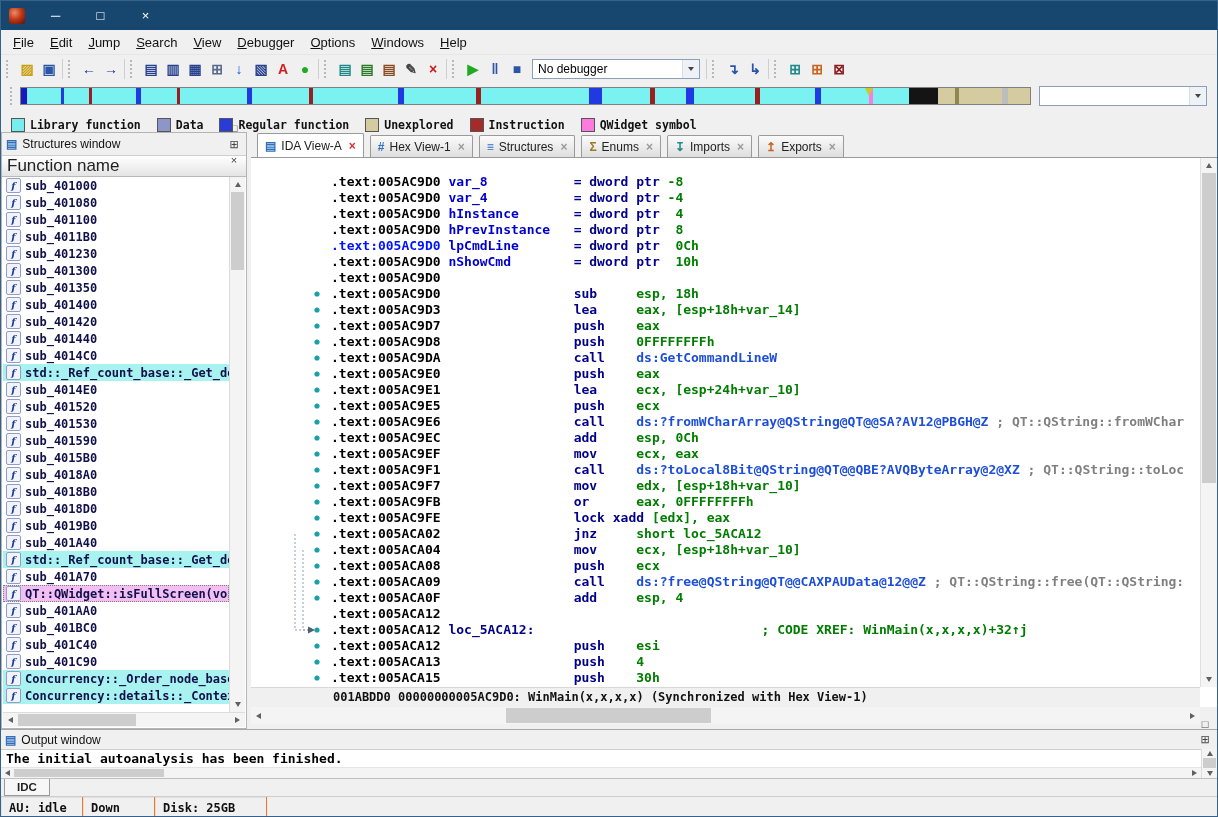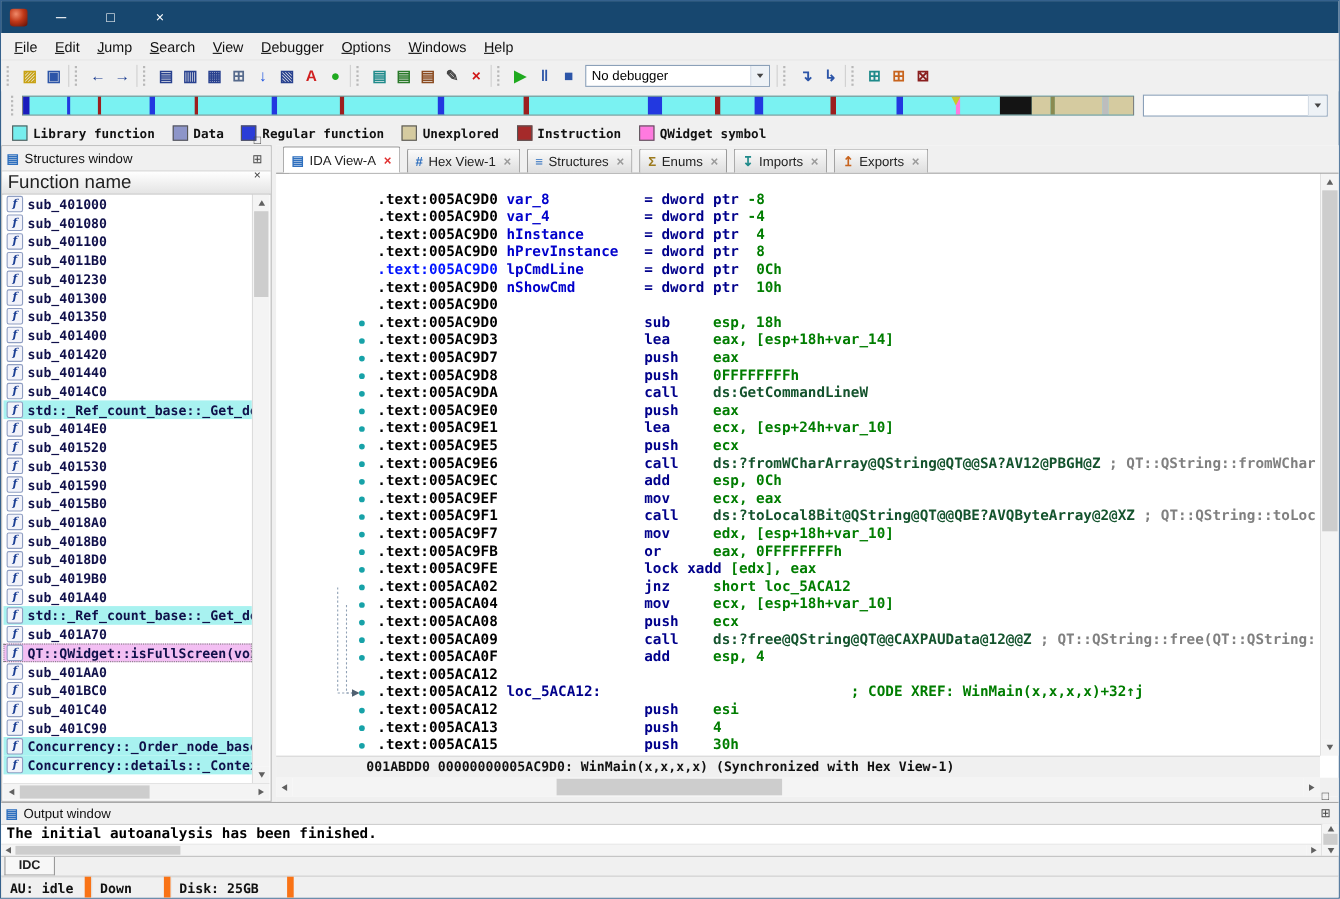--- a/index.html
+++ b/index.html
@@ -25,21 +25,21 @@
   .tb-combo-val{flex:1;padding-left:5px;font-size:12px;white-space:nowrap;}
   .combo-arr{width:16px;height:100%;display:flex;align-items:center;justify-content:center;border-left:1px solid #d5dde6;background:#eef2f6;margin-left:auto;}
   .combo-arr::after{content:"";border-left:3.5px solid transparent;border-right:3.5px solid transparent;border-top:4.5px solid #444;}
   
   .navrow{position:absolute;top:82px;height:26px;width:100%;display:flex;align-items:center;padding:0 6px;box-sizing:border-box;}
   .navband{flex:1;height:16px;border:1px solid #808080;display:flex;position:relative;background:#7af2f2;}
   .nb-seg{height:100%;}
   .nb-marker{position:absolute;top:0;width:0;height:0;border-left:4px solid transparent;border-right:4px solid transparent;border-top:8px solid #c9c92a;transform:translateX(-4px);}
   .nb-combo{margin-left:8px;flex:none;}
   
-  .legend{position:absolute;top:108px;height:23px;width:100%;display:flex;align-items:center;gap:16px;padding-left:10px;box-sizing:border-box;
+  .legend{position:absolute;top:108px;height:23px;width:100%;display:flex;align-items:flex-end;gap:16px;padding-left:10px;box-sizing:border-box;
           font-family:"DejaVu Sans Mono",monospace;font-weight:bold;font-size:11.5px;color:#111;}
   .lg-item{display:flex;align-items:center;gap:5px;}
   .lg-sq{width:12px;height:12px;border:1px solid #555;}
   
   .main{position:absolute;top:131px;height:597px;width:100%;}
   .fnpanel{position:absolute;left:0;top:0;width:246px;height:100%;background:#fff;border:1px solid #b4b4b4;box-sizing:border-box;}
   .panel-title{height:22px;background:#f0f0f0;border-bottom:1px solid #cfcfcf;display:flex;align-items:center;padding:0 4px;font-size:12px;color:#111;}
   .pt-ico{color:#2e6fbe;font-size:12px;margin-right:5px;font-weight:bold;}
   .pt-spacer{flex:1;}
   .pt-btn{width:16px;height:16px;display:flex;align-items:center;justify-content:center;color:#444;font-size:11px;margin-left:2px;}
@@ -70,26 +70,26 @@
   .fn-hscroll{position:absolute;left:1px;right:1px;bottom:1px;height:15px;border-top:1px solid #dcdcdc;box-sizing:border-box;}
   
   .dpanel{position:absolute;left:250px;top:0;right:0;height:100%;background:#fff;}
   .tabbar{height:26px;display:flex;align-items:flex-end;gap:6px;padding-left:6px;background:#f0f0f0;border-bottom:1px solid #9a9a9a;box-sizing:border-box;}
   .vtab{height:21px;display:flex;align-items:center;gap:5px;padding:0 7px;border:1px solid #9a9a9a;border-bottom:none;border-radius:2px 2px 0 0;
         background:linear-gradient(#fbfbfb,#dedede);font-size:12px;color:#222;white-space:nowrap;}
   .vtab.active{background:#fff;height:23px;}
   .vtab-ico{font-size:12px;font-weight:bold;}
   .vtab-x{color:#9a9a9a;font-weight:bold;font-size:12px;margin-left:2px;}
   .vtab.active .vtab-x{color:#e03030;}
-  .code{position:absolute;top:26px;left:0;right:17px;bottom:42px;background:#fff;overflow:hidden;margin-left:12px;}
+  .code{position:absolute;top:26px;left:0;right:17px;bottom:42px;background:#fff;overflow:hidden;}
   .gutter{position:absolute;left:0;top:0;width:80px;height:100%;}
   .dlines{position:absolute;left:80px;top:16px;right:0;font-family:"DejaVu Sans Mono",monospace;font-weight:bold;font-size:13px;line-height:16px;white-space:pre;}
   .dline{height:16px;}
   .c-addr{color:#000000;} .c-addrcur{color:#0014ff;} .c-nm{color:#0000cc;} .c-mn{color:#00008b;}
-  .c-op{color:#007d00;} .c-im{color:#14532d;} .c-cm{color:#808080;} .c-xr{color:#007d00;} .c-pl{color:#000;}
+  .c-op{color:#007d00;} .c-im{color:#1d4ed8;} .c-cm{color:#808080;} .c-xr{color:#007d00;} .c-pl{color:#000;}
   .d-vscroll{position:absolute;top:26px;right:0;bottom:42px;width:17px;border-left:1px solid #e0e0e0;box-sizing:border-box;}
   .d-status{position:absolute;left:0;right:17px;bottom:22px;height:20px;background:#f0f0f0;border-top:1px solid #d8d8d8;box-sizing:border-box;
             font-family:"DejaVu Sans Mono",monospace;font-weight:bold;font-size:12px;line-height:19px;padding-left:82px;color:#111;white-space:pre;overflow:hidden;}
   .d-hscroll{position:absolute;left:0;right:17px;bottom:5px;height:17px;}
   .d-corner{position:absolute;right:0;bottom:5px;width:17px;height:17px;background:#f0f0f0;}
   .d-bottomfill{position:absolute;left:0;right:0;bottom:0;height:5px;background:#f0f0f0;}
   
   .output{position:absolute;top:728px;left:0;width:100%;height:49px;background:#fff;border-top:1px solid #a8a8a8;box-sizing:border-box;}
   .output .panel-title{height:19px;}
   .output-text{position:absolute;top:19px;left:0;right:16px;height:19px;font-family:"DejaVu Sans Mono",monospace;font-weight:bold;font-size:13px;
@@ -97,21 +97,21 @@
   .output-vscroll{position:absolute;top:19px;right:0;bottom:0;width:16px;border-left:1px solid #dddddd;box-sizing:border-box;}
   .output-vscroll .sbtn{height:9px;}
   .output-hscroll{position:absolute;left:0;right:16px;bottom:0;height:11px;border-top:1px solid #e4e4e4;box-sizing:border-box;}
   .output-hscroll .sbtn{width:13px;}
   
   .idcrow{position:absolute;top:777px;height:18px;width:100%;background:#f0f0f0;border-top:1px solid #c0c0c0;box-sizing:border-box;display:flex;}
   .idc-tab{margin-left:3px;height:100%;padding:0 12px;border:1px solid #9a9a9a;border-top:none;background:#f7f7f7;font-size:11.5px;font-weight:bold;
            display:flex;align-items:center;box-sizing:border-box;color:#222;}
   .statusbar{position:absolute;top:795px;height:22px;width:100%;background:#f0f0f0;border-top:1px solid #cdcdcd;box-sizing:border-box;display:flex;
              font-family:"DejaVu Sans Mono",monospace;font-weight:bold;font-size:12px;color:#101010;}
-  .sb-cell{display:flex;align-items:center;padding:0 8px;border-right:6px solid #f97316;box-shadow:inset 1px 1px 0 #e2e2e2;box-sizing:border-box;}
+  .sb-cell{display:flex;align-items:center;padding:0 8px;border-right:1px solid #f97316;box-shadow:inset 1px 1px 0 #e2e2e2;box-sizing:border-box;}
   .sb-cell:nth-child(1){width:82px;}
   .sb-cell:nth-child(2){width:72px;}
   .sb-cell:nth-child(3){width:112px;}
 </style>
 </head>
 <body>
 
 <div class="titlebar">
   <span class="app-icon"></span>
   <span class="win-controls">

